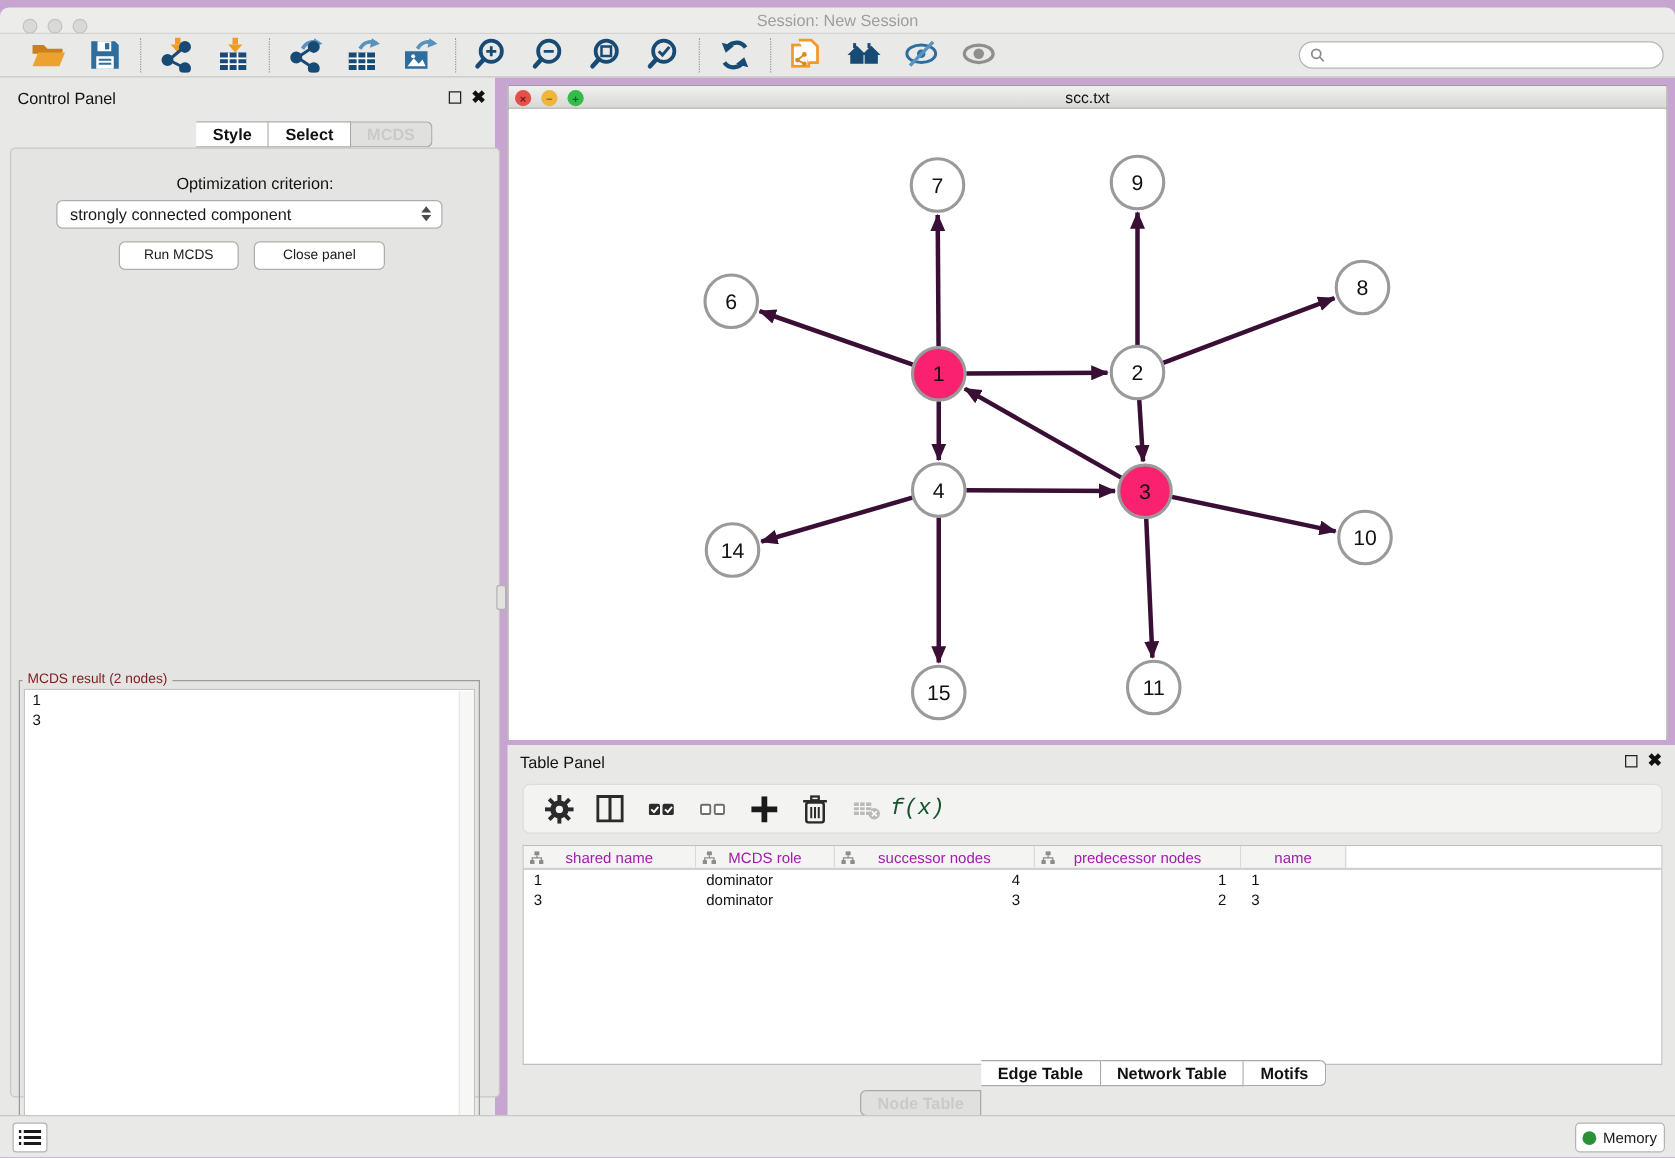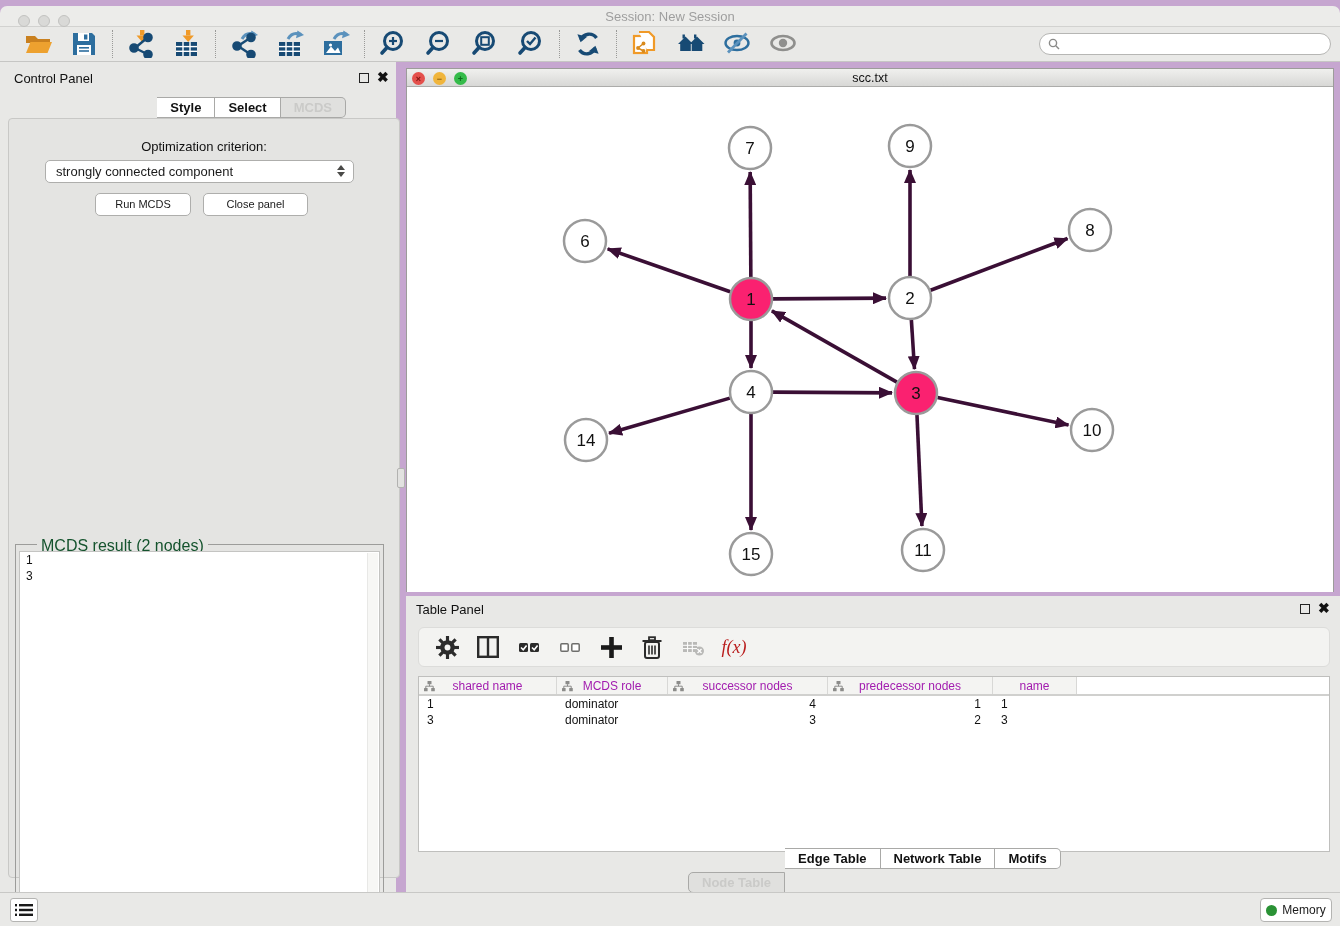--- a/index.html
+++ b/index.html
@@ -38,21 +38,21 @@
   .opt-label { position:absolute; left:0; right:0; top:20px; text-align:center; font-size:13px; color:#111; }
   .dropdown { position:absolute; left:36px; top:41px; width:309px; height:23px; background:#fff;
               border:1px solid #aeaeac; border-radius:5px; display:flex; align-items:center; padding-left:10px; font-size:13px; }
   .stepper { position:absolute; right:8px; top:4px; display:flex; flex-direction:column; gap:2px; }
   .tri-up { width:0; height:0; border-left:4px solid transparent; border-right:4px solid transparent; border-bottom:5px solid #4a4a48; }
   .tri-down { width:0; height:0; border-left:4px solid transparent; border-right:4px solid transparent; border-top:5px solid #4a4a48; }
   .cp-btn { position:absolute; top:74px; height:23px; background:#fff; border:1px solid #aeaeac; border-radius:5px;
             font-size:11px; text-align:center; line-height:21px; }
   .mcds-result { position:absolute; left:6px; top:425px; width:369px; height:378px;
                  border:1px solid #9c9c9a; }
-  .mcds-legend { position:absolute; left:21px; top:-8px; background:#e4e4e2; padding:0 4px; font-size:16px; color:#14532d; }
+  .mcds-legend { position:absolute; left:2px; top:-8px; background:#e4e4e2; padding:0 4px; font-size:11px; color:#7f1d1d; }
   .mcds-inner { position:absolute; left:3px; top:6px; right:3px; bottom:3px; background:#fff; border:1px solid #c4c4c2; overflow:hidden; }
   .mcds-line { font-size:12px; padding:1px 0 1px 6px; color:#111; }
   .vtrack { position:absolute; right:1px; top:1px; bottom:1px; width:11px; background:#f7f7f5; border-left:1px solid #e8e8e6; }
   .divider-grip { position:absolute; left:397px; top:468px; width:8px; height:20px; background:#e2e2e0;
                   border:1px solid #b2b2b0; border-radius:2px; }
 
   
   .net-window { position:absolute; left:406px; top:68px; width:928px; height:524px; background:#fff;
                 border:1px solid #9c9c9a; }
   .net-titlebar { position:absolute; left:0; top:0; right:0; height:18px;
@@ -60,21 +60,21 @@
   .net-titlebar .ntitle { position:absolute; left:0; right:0; top:2px; text-align:center; font-size:12.5px; color:#111; }
   .nl { position:absolute; top:3px; width:13px; height:13px; border-radius:50%; font-size:9px; font-weight:bold;
         display:flex; align-items:center; justify-content:center; }
   .net-canvas { position:absolute; left:0; top:19px; width:926px; height:504px; background:#fff; }
 
   
   .table-panel { position:absolute; left:406px; top:596px; width:934px; height:296px; background:#e8e8e6; }
   .tp-toolbar { position:absolute; left:12px; top:31px; width:912px; height:40px; background:#f3f3f1;
                 border:1px solid #dcdcda; border-radius:6px; display:flex; align-items:center; gap:17px; padding-left:16px; }
   .tp-toolbar .ticon { width:24px; height:24px; }
-  .fx { font-family:Liberation Serif, serif; font-style:italic; font-size:18px; color:#b91c1c; }
+  .fx { font-family:Liberation Mono, monospace; font-style:italic; font-size:18px; color:#14532d; }
   .data-table { position:absolute; left:12px; top:80px; width:912px; height:176px; background:#fff; border:1px solid #bfbfbd; }
   .thead { display:flex; height:19px; border-bottom:2px solid #d0d0ce; }
   .th { position:relative; display:flex; align-items:center; justify-content:center; background:#f4f4f2;
         border-right:1px solid #d8d8d6; font-size:12px; color:#a21caf; }
   .th .colicon { position:absolute; left:5px; top:4px; }
   .trow { display:flex; height:16px; font-size:12px; color:#111; }
   .td { overflow:hidden; white-space:nowrap; line-height:16px; }
   .tp-tabs { position:absolute; left:282px; top:252px; display:flex; }
   .tp-tabs .tabbtn { font-weight:bold; }
 

